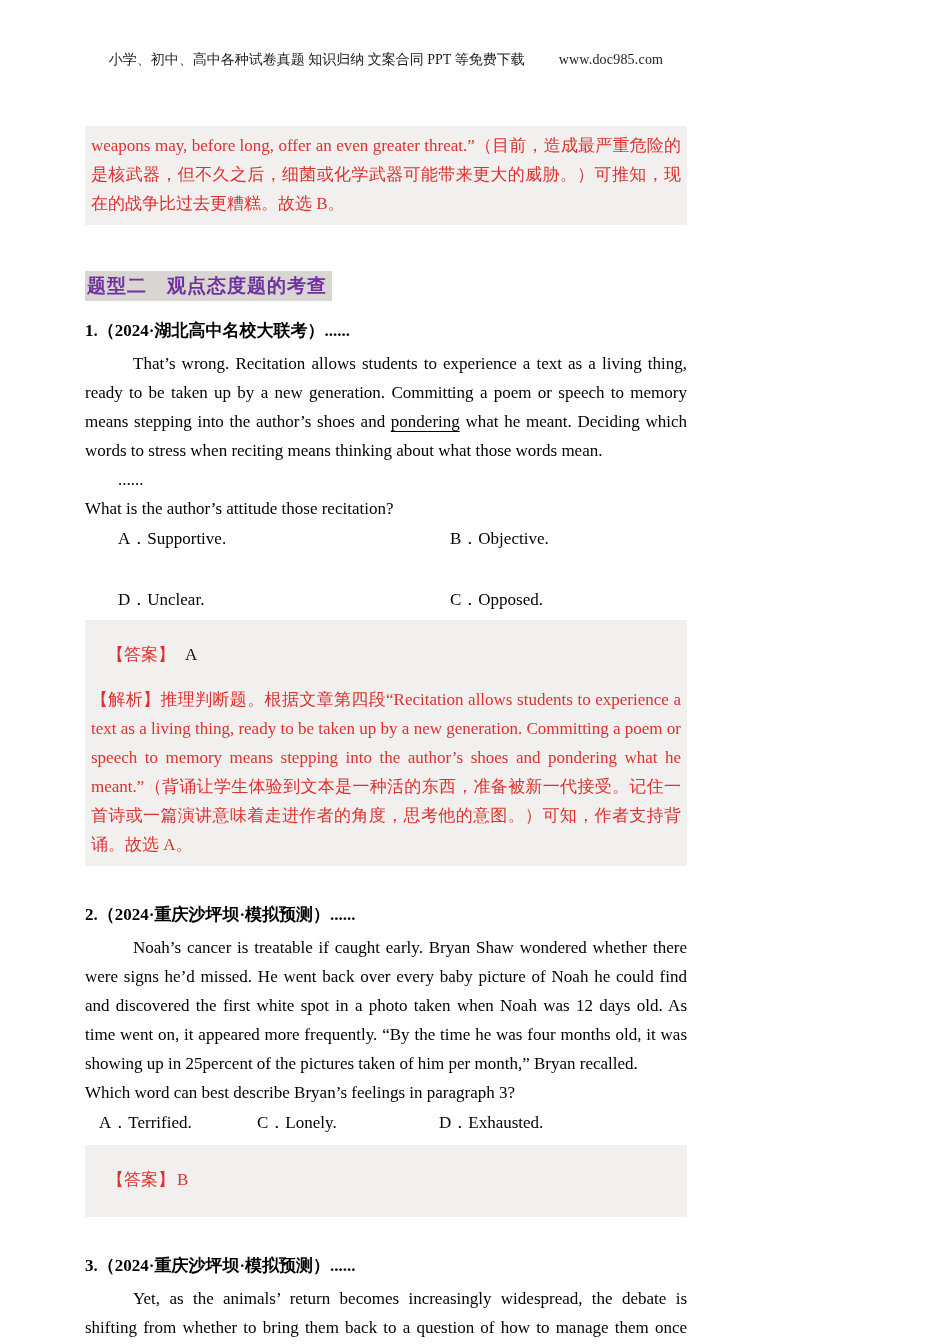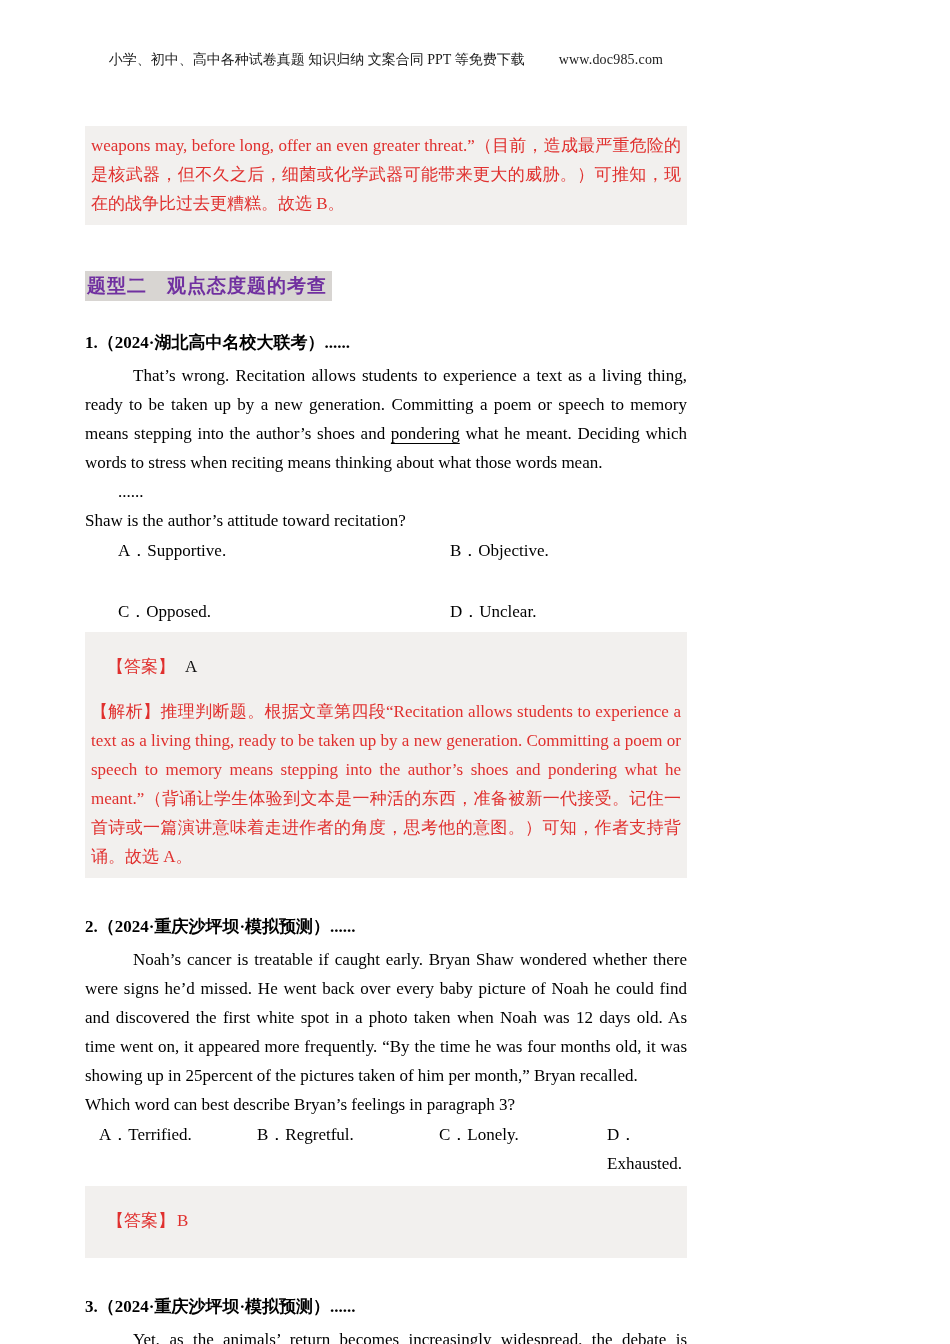--- a/index.html
+++ b/index.html
@@ -16,21 +16,21 @@
     font-family:"Liberation Serif","DejaVu Serif",serif;
     font-size:17px;line-height:29px;color:#000;
   }
   .center-line{text-align:center;font-size:14px;line-height:20px;color:#1a1a1a;}
   .center-line .url{margin-left:34px;letter-spacing:0.2px;}
   .page-header{margin-bottom:56px;}
   .carryover{
     background:var(--block-bg);color:var(--red);
     text-align:justify;padding:5px 6px 7px 6px;
   }
-  .section-title-row{margin-top:46px;margin-bottom:26px;line-height:30px;}
+  .section-title-row{margin-top:46px;margin-bottom:14px;line-height:30px;}
   .section-title{
     display:inline-block;background:var(--title-bg);color:var(--purple);
     font-family:"Liberation Sans","DejaVu Sans",sans-serif;
     font-weight:bold;font-size:19px;line-height:27px;padding:1px 5px 2px 2px;
     letter-spacing:1px;
   }
   .q-heading{font-weight:bold;margin:14px 0 4px 0;}
   .q-heading.first{margin-top:2px;}
   .passage{margin:0;text-align:justify;text-indent:48px;}
   .passage .u{text-decoration:underline;text-underline-offset:4px;}
@@ -69,40 +69,39 @@
   </div>
 
   <div class="section-title-row">
     <span class="section-title">题型二　观点态度题的考查</span>
   </div>
 
   <div class="q-block" style="margin-top:0;">
     <p class="q-heading first">1.（2024·湖北高中名校大联考）......</p>
     <p class="passage"><span>That’s wrong. Recitation allows students to experience a text as a living thing, ready to be taken up by a new generation. Committing a poem or speech to memory means stepping into the author’s shoes and </span><span class="u">pondering</span><span> what he meant. Deciding which words to stress when reciting means thinking about what those words mean.</span></p>
     <p class="ellipsis-line">......</p>
-    <p class="q-stem">Shaw is the author’s attitude toward recitation?</p>
+    <p class="q-stem">What is the author’s attitude those recitation?</p>
     <div class="options-2col">
       <span class="option">A．Supportive.</span>
       <span class="option">B．Objective.</span>
+      <span class="option">D．Unclear.</span>
       <span class="option">C．Opposed.</span>
-      <span class="option">D．Unclear.</span>
     </div>
     <div class="answer-block">
       <p class="answer-line"><span>【答案】</span><span class="ans-val ans-black">A</span></p>
       <p class="analysis"><span>【解析】</span><span>推理判断题。根据文章第四段“Recitation allows students to experience a text as a living thing, ready to be taken up by a new generation. Committing a poem or speech to memory means stepping into the author’s shoes and pondering what he meant.”（背诵让学生体验到文本是一种活的东西，准备被新一代接受。记住一首诗或一篇演讲意味着走进作者的角度，思考他的意图。）可知，作者支持背诵。故选 A。</span></p>
     </div>
   </div>
 
   <div class="q-block">
     <p class="q-heading">2.（2024·重庆沙坪坝·模拟预测）......</p>
     <p class="passage">Noah’s cancer is treatable if caught early. Bryan Shaw wondered whether there were signs he’d missed. He went back over every baby picture of Noah he could find and discovered the first white spot in a photo taken when Noah was 12 days old. As time went on, it appeared more frequently. “By the time he was four months old, it was showing up in 25percent of the pictures taken of him per month,” Bryan recalled.</p>
     <p class="q-stem">Which word can best describe Bryan’s feelings in paragraph 3?</p>
     <div class="options-row">
       <span class="option">A．Terrified.</span>
-      <span class="option">B．Regretful.</span>
       <span class="option">C．Lonely.</span>
       <span class="option">D．Exhausted.</span>
     </div>
     <div class="answer-block">
       <p class="answer-line"><span>【答案】</span><span class="ans-val" style="margin-left:2px;">B</span></p>
     </div>
   </div>
 
   <div class="q-block">
     <p class="q-heading">3.（2024·重庆沙坪坝·模拟预测）......</p>

